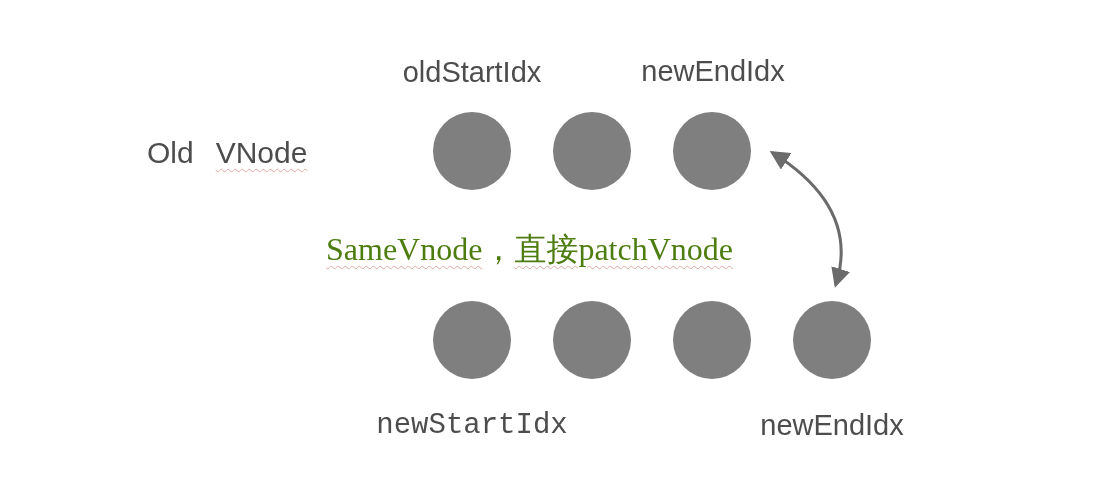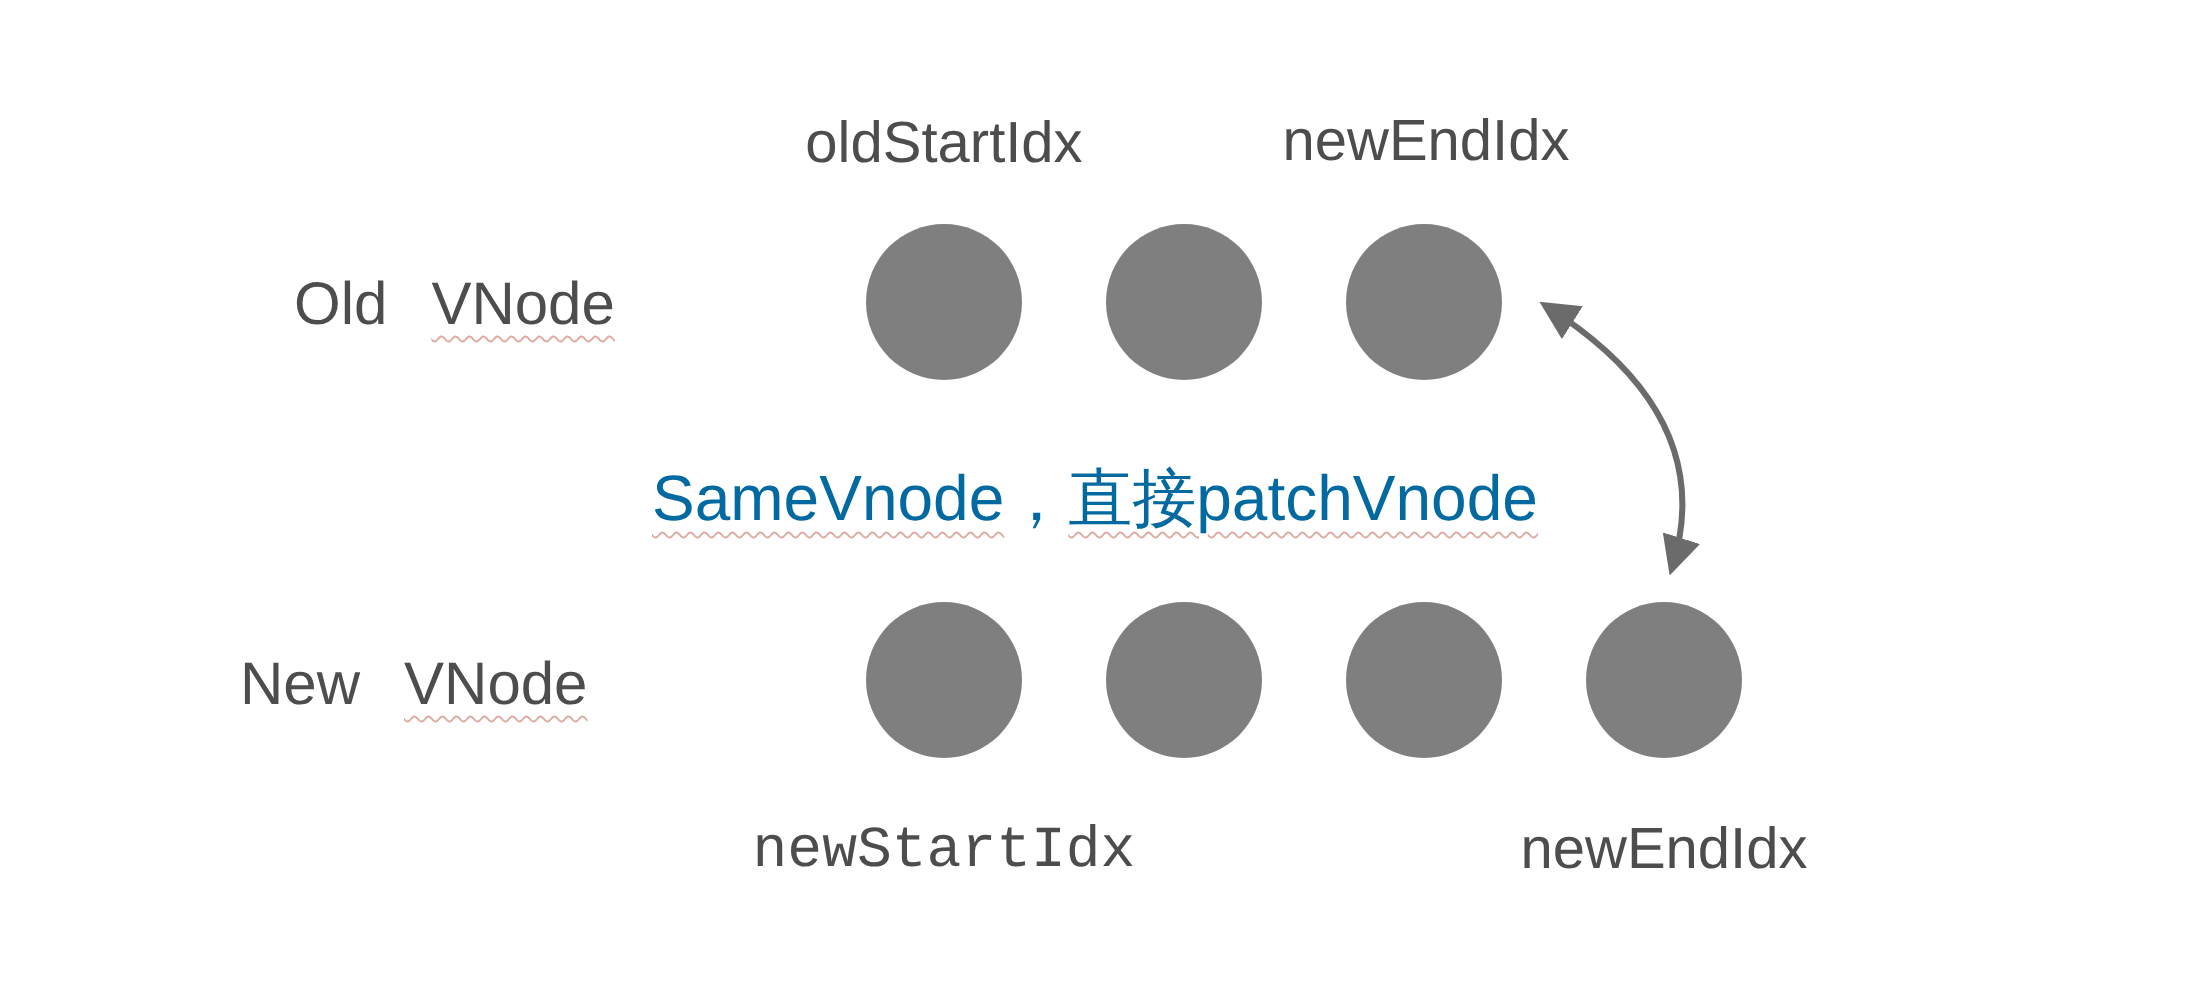--- a/index.html
+++ b/index.html
@@ -5,21 +5,21 @@
   html,body{margin:0;padding:0;background:#ffffff;}
   .canvas{position:relative;width:1098px;height:503px;background:#ffffff;overflow:hidden;
     font-family:"Liberation Sans","DejaVu Sans",sans-serif;color:#4d4d4d;}
   .label{position:absolute;white-space:nowrap;}
   .idx-label{font-size:29px;color:#4d4d4d;transform:translateX(-50%);}
   .row-label{font-size:30px;color:#4d4d4d;}
   .row-label .word-gap{display:inline-block;width:22px;}
   .misspell{text-decoration:underline;text-decoration-style:wavy;text-decoration-color:#e0a9a2;text-decoration-thickness:1px;text-underline-offset:5px;}
   .circle-row{position:absolute;display:flex;gap:42px;}
   .circle{width:78px;height:78px;border-radius:50%;background:#7f7f7f;}
-  .mid-text{position:absolute;font-size:32px;color:#0369a1;white-space:nowrap;}
+  .mid-text{position:absolute;font-size:32px;color:#4d7c0f;white-space:nowrap;font-family:Liberation Serif, serif;}
   .arrow-svg{position:absolute;left:740px;top:128px;width:170px;height:185px;}
 </style>
 </head>
 <body>
 
 <div class="canvas">
 
   <div class="label idx-label" style="left:472px;top:56px;">oldStartIdx</div>
   <div class="label idx-label" style="left:713px;top:55px;">newEndIdx</div>
 
@@ -30,23 +30,20 @@
   <div class="circle-row" style="left:433px;top:112px;">
       <div class="circle"></div>
       <div class="circle"></div>
       <div class="circle"></div>
     </div>
 
   <div class="mid-text" style="left:326px;top:228px;">
     <span class="misspell">SameVnode</span><span>，</span><span class="misspell">直接patchVnode</span>
   </div>
 
-  <div class="label row-label" style="left:120px;top:326px;">
-    <span>New</span><span class="word-gap"></span><span class="misspell">VNode</span>
-  </div>
 
   <div class="circle-row" style="left:433px;top:301px;">
       <div class="circle"></div>
       <div class="circle"></div>
       <div class="circle"></div>
       <div class="circle"></div>
     </div>
 
   <div class="label idx-label" style="left:472px;top:409px;font-family:Liberation Mono, monospace;">newStartIdx</div>
   <div class="label idx-label" style="left:832px;top:409px;">newEndIdx</div>

